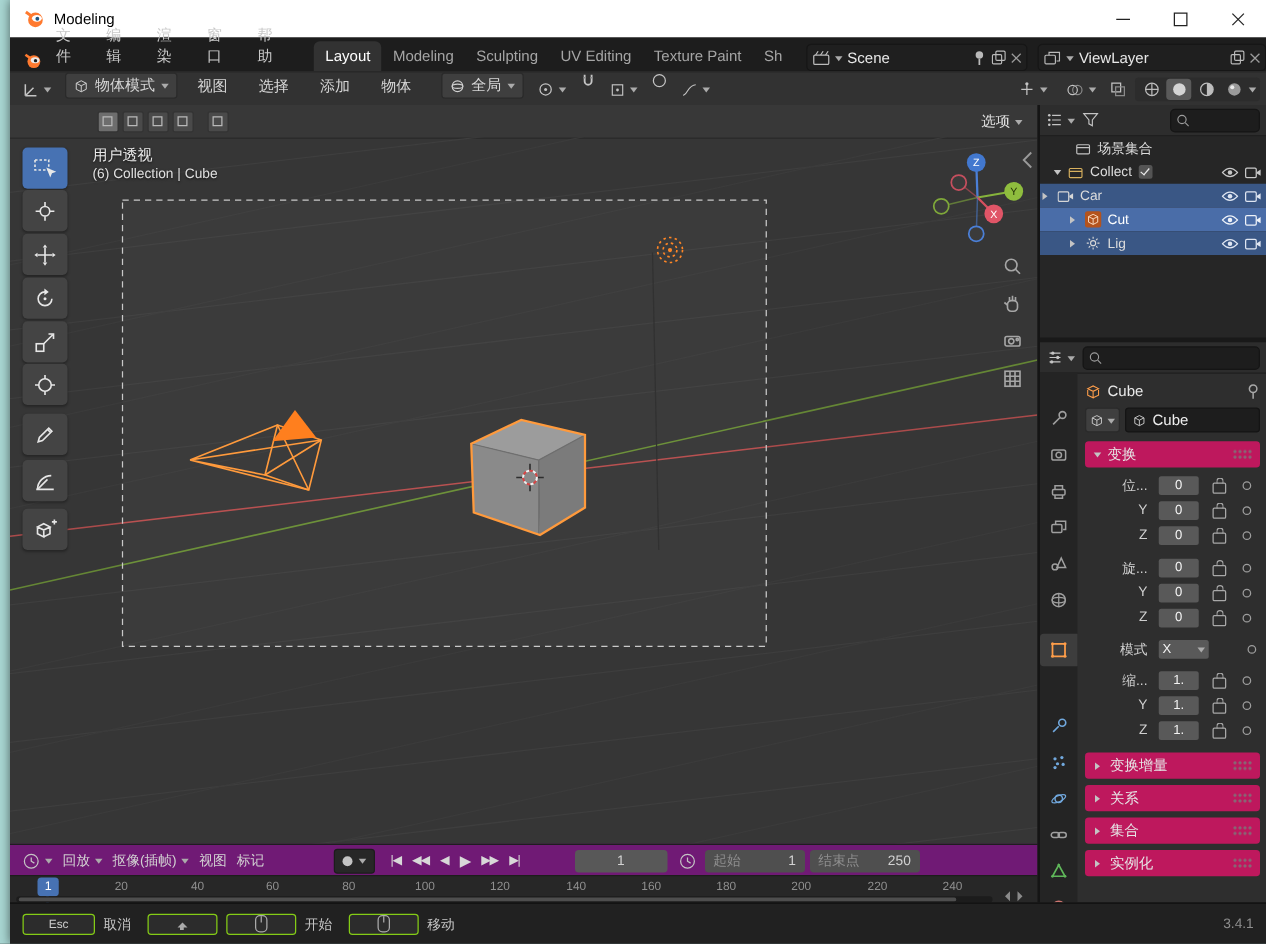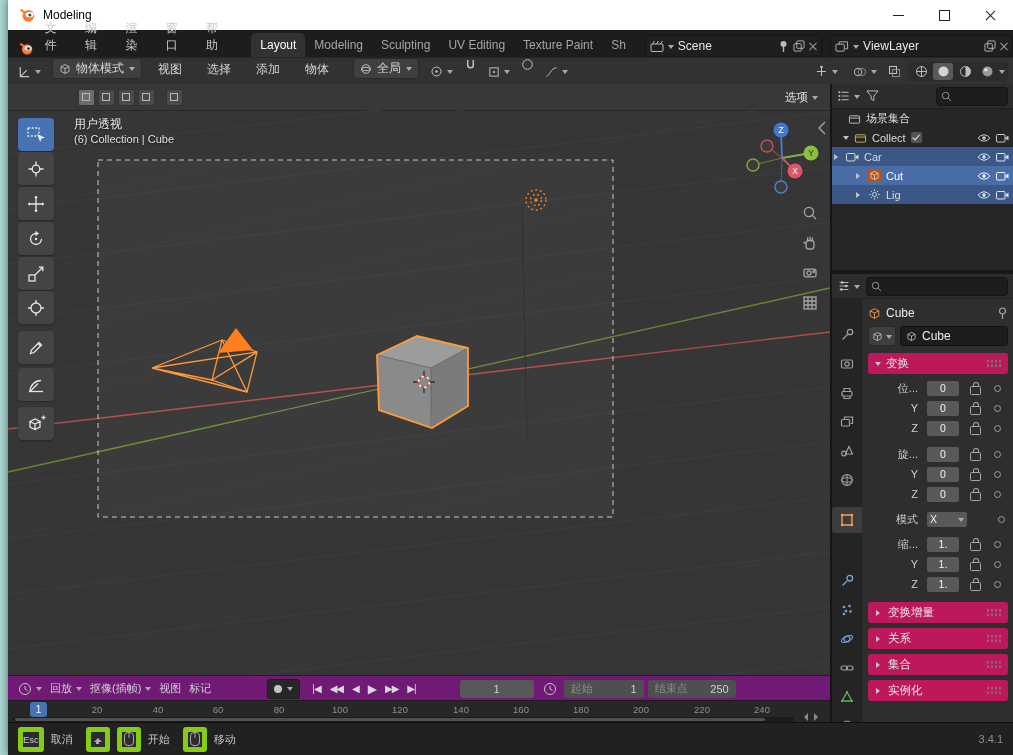--- a/index.html
+++ b/index.html
@@ -90,21 +90,21 @@
 
 #ruler{position:absolute;left:0;top:700px;width:822px;height:22px;background:#272727;border-top:1px solid #1d1d1d}
 .tick{position:absolute;top:3px;transform:translateX(-50%);font-size:9.5px;color:#8f8f8f}
 #playhead{position:absolute;left:22px;top:1px;width:17px;height:15px;background:#4772b3;border-radius:3px;color:#fff;font-size:10px;display:flex;align-items:center;justify-content:center}
 #playstem{position:absolute;left:29px;top:16px;width:2px;height:6px;background:#4772b3}
 #hscroll{position:absolute;left:5px;right:36px;bottom:1px;height:5px;background:#1c1c1c;border-radius:2.5px}
 #hscroll .handle{position:absolute;left:2px;top:1px;bottom:1px;width:96%;background:#4e4e4e;border-radius:2px}
 .stepbtn{position:absolute;bottom:0;width:0;height:0;border:4px solid transparent}
 
 #statusbar{position:absolute;left:0;top:722px;width:1005px;height:33px;background:#212121;border-top:1px solid #0f0f0f;display:flex;align-items:center;padding:0 10px;gap:7px;font-size:11px;color:#c6c6c6;box-sizing:border-box}
-.cap{border:5px solid #84cc16;border-radius:3px;background:#2c2c2c;min-width:14px;height:15px;display:flex;align-items:center;justify-content:center;padding:0 0;font-size:9.5px;color:#ccc}
+.cap{border:1px solid #84cc16;border-radius:3px;background:#2c2c2c;min-width:14px;height:15px;display:flex;align-items:center;justify-content:center;padding:0 20px;font-size:9.5px;color:#ccc}
 .mouseic{width:8px;height:12px;border:1.2px solid #aaa;border-radius:4px;position:relative}
 .mouseic::before{content:"";position:absolute;left:50%;top:0;width:1px;height:5px;background:#aaa;transform:translateX(-50%)}
 .shiftic{position:relative;width:9px;height:10px}
 .shiftic::before{content:"";position:absolute;left:0.5px;top:0;border:4px solid transparent;border-bottom:4.5px solid #aaa}
 .shiftic::after{content:"";position:absolute;left:3px;top:7px;width:3px;height:3px;background:#aaa}
 .dim{color:#8e8e8e}
 </style>
 </head>
 <body>
 
@@ -527,21 +527,21 @@
         <svg width="13" height="12" viewBox="0 0 14 13">
           <path d="M1 1 H13 L8.5 6.5 V11.5 L5.5 9.8 V6.5 Z" stroke="#c4c4c4" fill="none"></path>
         </svg>
         <span class="srchpill" style="margin-left:auto;width:62px">
           <svg width="11" height="11" viewBox="0 0 12 12">
             <circle cx="5" cy="5" r="3.6" stroke="#9c9c9c" fill="none"></circle>
               <path d="M7.8 7.8 L10.8 10.8" stroke="#9c9c9c"></path>
           </svg>
         </span>
       </div>
-      <div class="orow" style="padding-left:16px">
+      <div class="orow" style="padding-left:28px">
         <svg width="13" height="12" viewBox="0 0 14 13">
           <rect x="1.5" y="3" width="11" height="8" rx="1" stroke="#c4c4c4" fill="none"></rect>
             <path d="M1.5 5.5 H12.5" stroke="#c4c4c4"></path>
         </svg>
         <span class="nm">场景集合</span>
       </div>
       <div class="orow" style="padding-left:10px">
         <span class="trid"></span>
         <svg width="13" height="12" viewBox="0 0 14 13">
           <rect x="1.5" y="3" width="11" height="8" rx="1" stroke="#d8b15e" fill="none"></rect>

